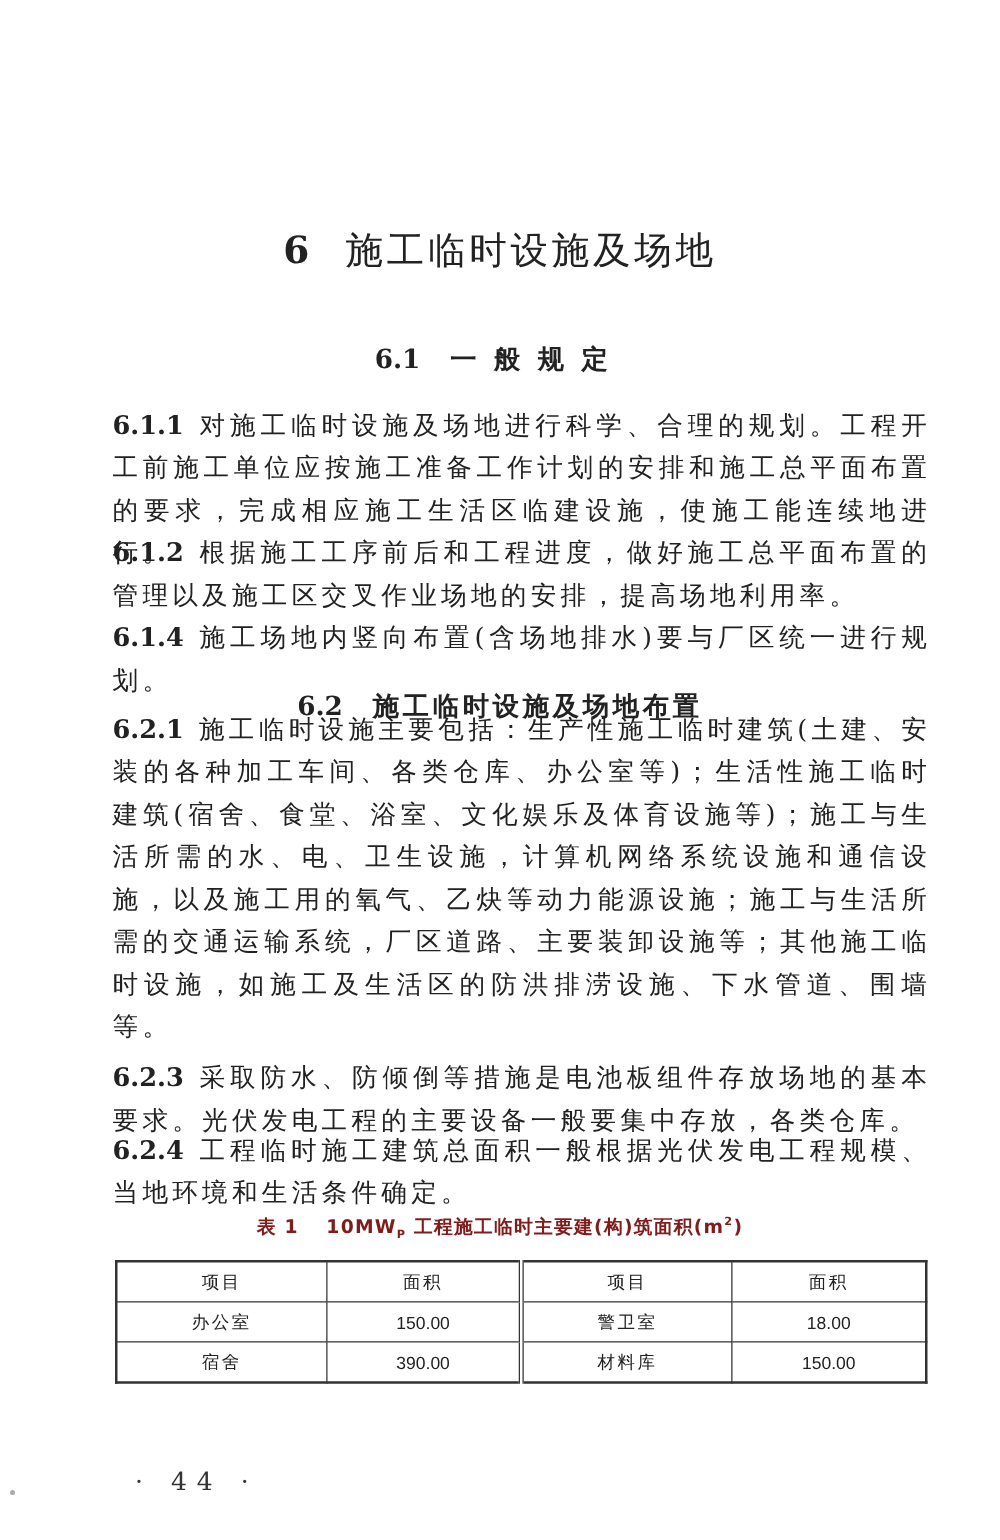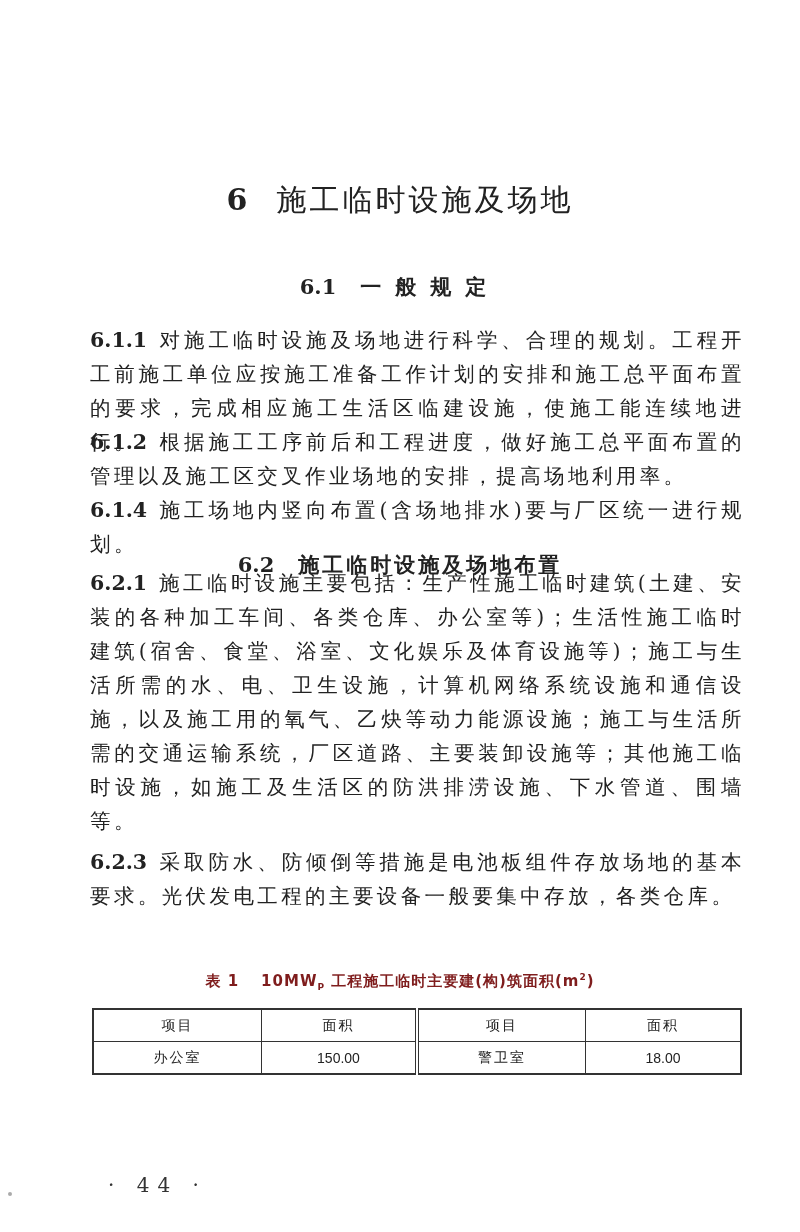--- a/index.html
+++ b/index.html
@@ -83,37 +83,46 @@
   </div>
 
   <div class="para" style="top:566px;">
     <span class="clause">6.2.1</span><span>施工临时设施主要包括：生产性施工临时建筑(土建、安装的各种加工车间、各类仓库、办公室等)；生活性施工临时建筑(宿舍、食堂、浴室、文化娱乐及体育设施等)；施工与生活所需的水、电、卫生设施，计算机网络系统设施和通信设施，以及施工用的氧气、乙炔等动力能源设施；施工与生活所需的交通运输系统，厂区道路、主要装卸设施等；其他施工临时设施，如施工及生活区的防洪排涝设施、下水管道、围墙等。</span>
   </div>
 
   <div class="para" style="top:845px;">
     <span class="clause">6.2.3</span><span>采取防水、防倾倒等措施是电池板组件存放场地的基本要求。光伏发电工程的主要设备一般要集中存放，各类仓库。</span>
   </div>
 
+  <div class="para" style="top:903px;">
+    <span class="clause">6.2.4</span><span>工程临时施工建筑总面积一般根据光伏发电工程规模、当地环境和生活条件确定。</span>
+  </div>
 
   <div class="table-caption">
     <span class="tnum">表 1</span><span>10MW</span><sub>P</sub><span> 工程施工临时主要建(构)筑面积(m</span><sup>2</sup><span>)</span>
   </div>
 
   <table class="data-table">
     <tbody>
         <tr>
       <td style="width:26%">项目</td>
       <td class="split" style="width:24%">面积</td>
       <td style="width:26%">项目</td>
       <td style="width:24%">面积</td>
     </tr>
     <tr>
       <td>办公室</td>
       <td class="num split">150.00</td>
       <td>警卫室</td>
       <td class="num">18.00</td>
     </tr>
+    <tr>
+      <td>宿舍</td>
+      <td class="num split">390.00</td>
+      <td>材料库</td>
+      <td class="num">150.00</td>
+    </tr>
   </tbody>
     </table>
 
   <div class="page-number">· 44 ·</div>
   <div class="scan-mark"></div>
 </div>
 
 </body></html>

